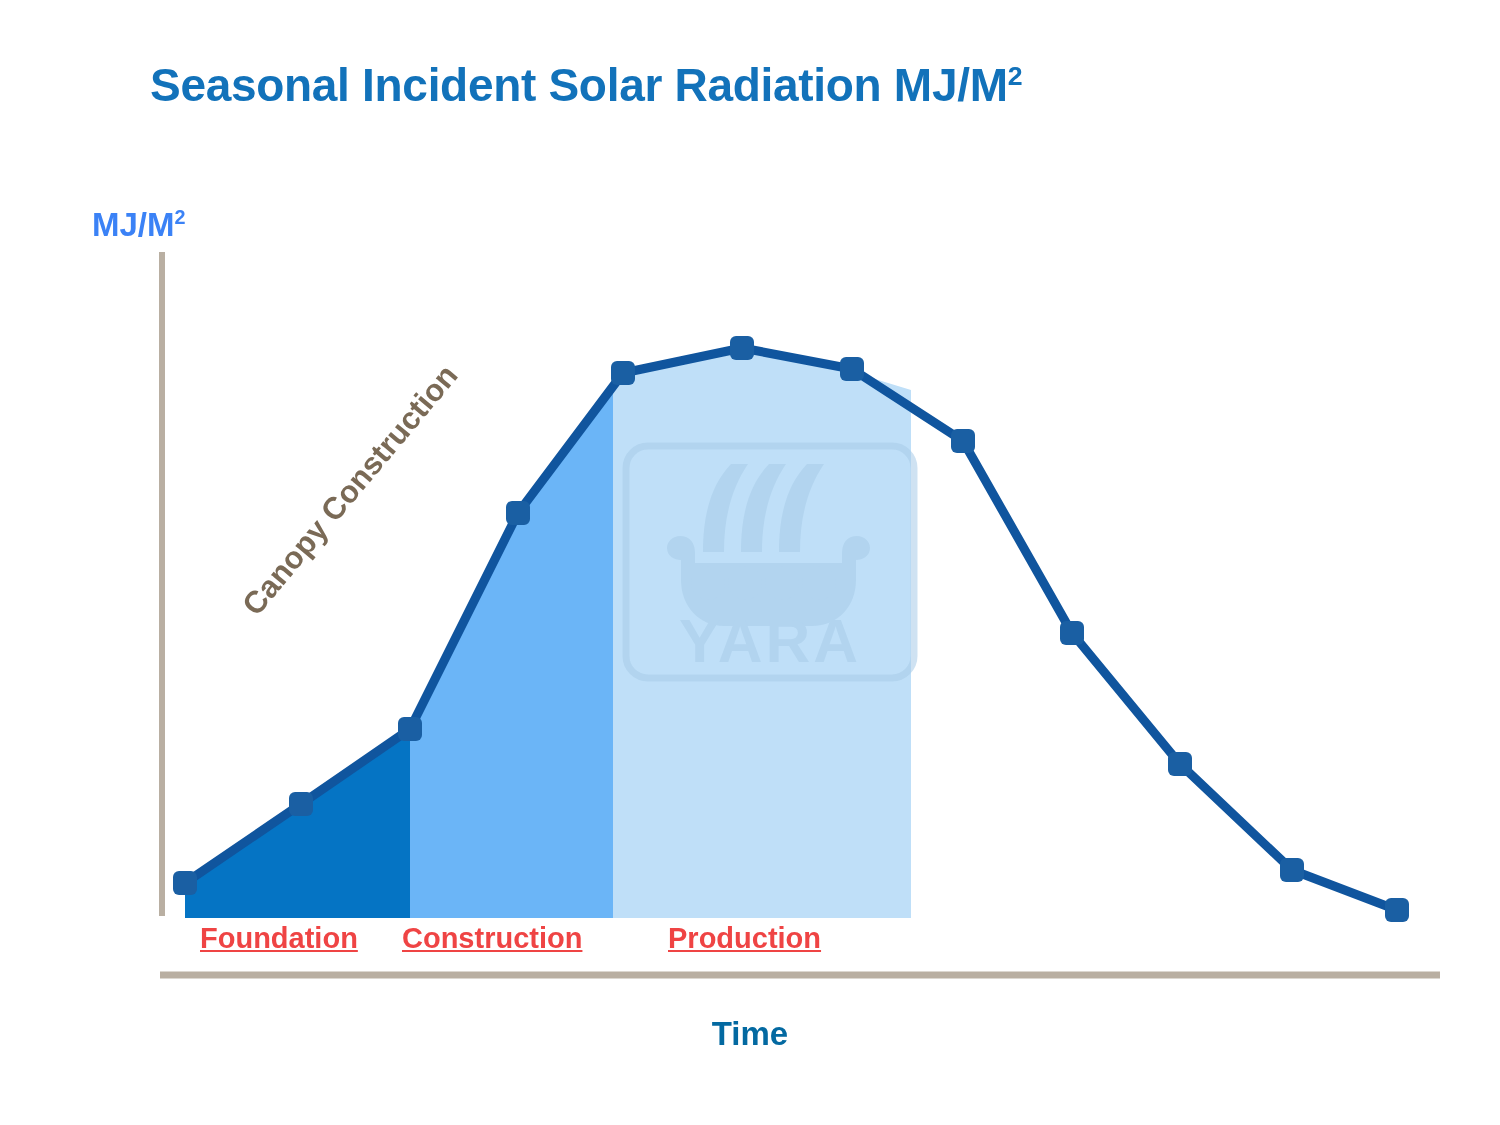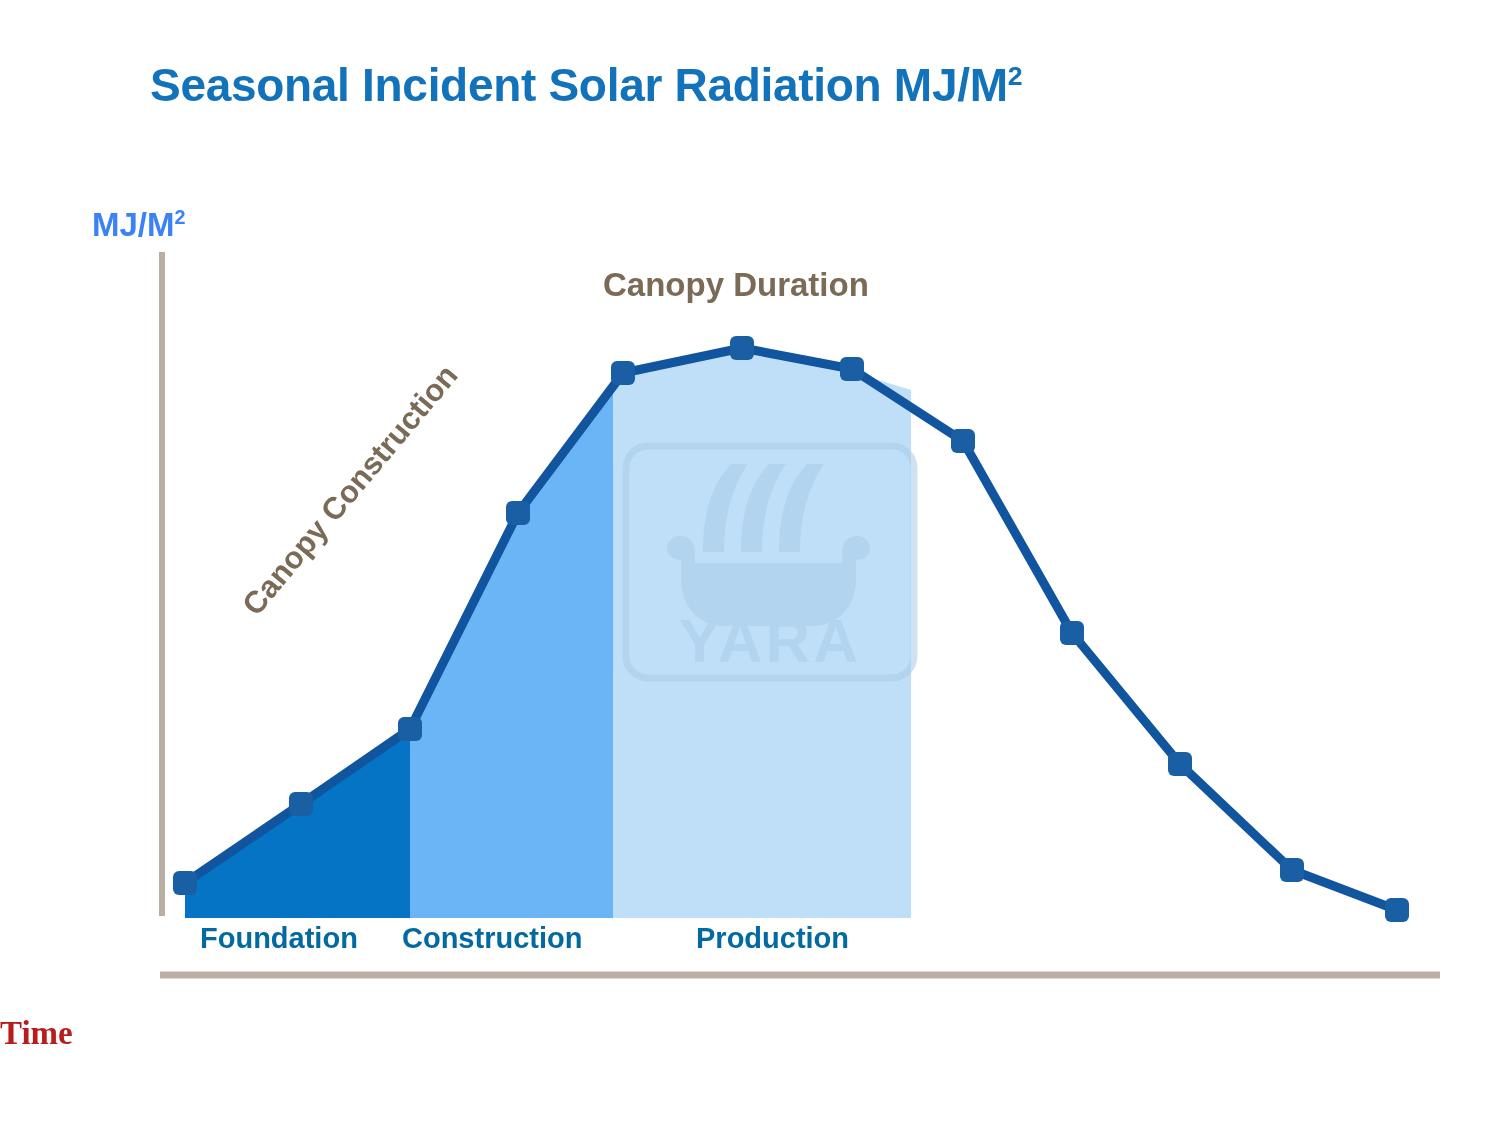--- a/index.html
+++ b/index.html
@@ -44,41 +44,42 @@
   #y-axis-label sup {
     font-size: 0.6em;
     vertical-align: super;
     line-height: 0;
   }
   #x-axis-title {
     position: absolute;
     left: 0;
     top: 1015px;
     width: 1500px;
+    text-align: center;
     font-size: 33px;
     font-weight: bold;
-    color: #b91c1c;
-    font-family: Liberation Serif, serif;
+    color: #0369a1;
   }
   #plot-svg {
     position: absolute;
     left: 0;
     top: 0;
   }
   .phase-label {
     position: absolute;
     font-size: 29px;
     font-weight: bold;
-    color: #0369a1;
+    color: #ef4444;
     white-space: nowrap;
     top: 922px;
+    text-decoration: underline;
   }
   #phase-label-foundation { left: 200px; }
   #phase-label-construction { left: 402px; }
-  #phase-label-production { left: 668px; margin-left: 28px; }
+  #phase-label-production { left: 668px; }
   #canopy-duration-label {
     position: absolute;
     left: 603px;
     top: 266px;
     font-size: 33px;
     font-weight: bold;
     color: #7A6A56;
     white-space: nowrap;
   }
   #canopy-construction-label {
@@ -150,21 +151,20 @@
       <rect x="730" y="336" width="24" height="24" rx="6"></rect>
       <rect x="840" y="357" width="24" height="24" rx="6"></rect>
       <rect x="951" y="429" width="24" height="24" rx="6"></rect>
       <rect x="1060" y="621" width="24" height="24" rx="6"></rect>
       <rect x="1168" y="752" width="24" height="24" rx="6"></rect>
       <rect x="1280" y="858" width="24" height="24" rx="6"></rect>
       <rect x="1385" y="898" width="24" height="24" rx="6"></rect>
     </g>
   </svg>
 
-  <div id="canopy-duration-label">Canopy Duration</div>
 
   <div id="canopy-construction-label">Canopy Construction</div>
 
   <div class="phase-label" id="phase-label-foundation">Foundation</div>
   <div class="phase-label" id="phase-label-construction">Construction</div>
   <div class="phase-label" id="phase-label-production">Production</div>
 
   <div id="x-axis-title">Time</div>
 
 </div>

